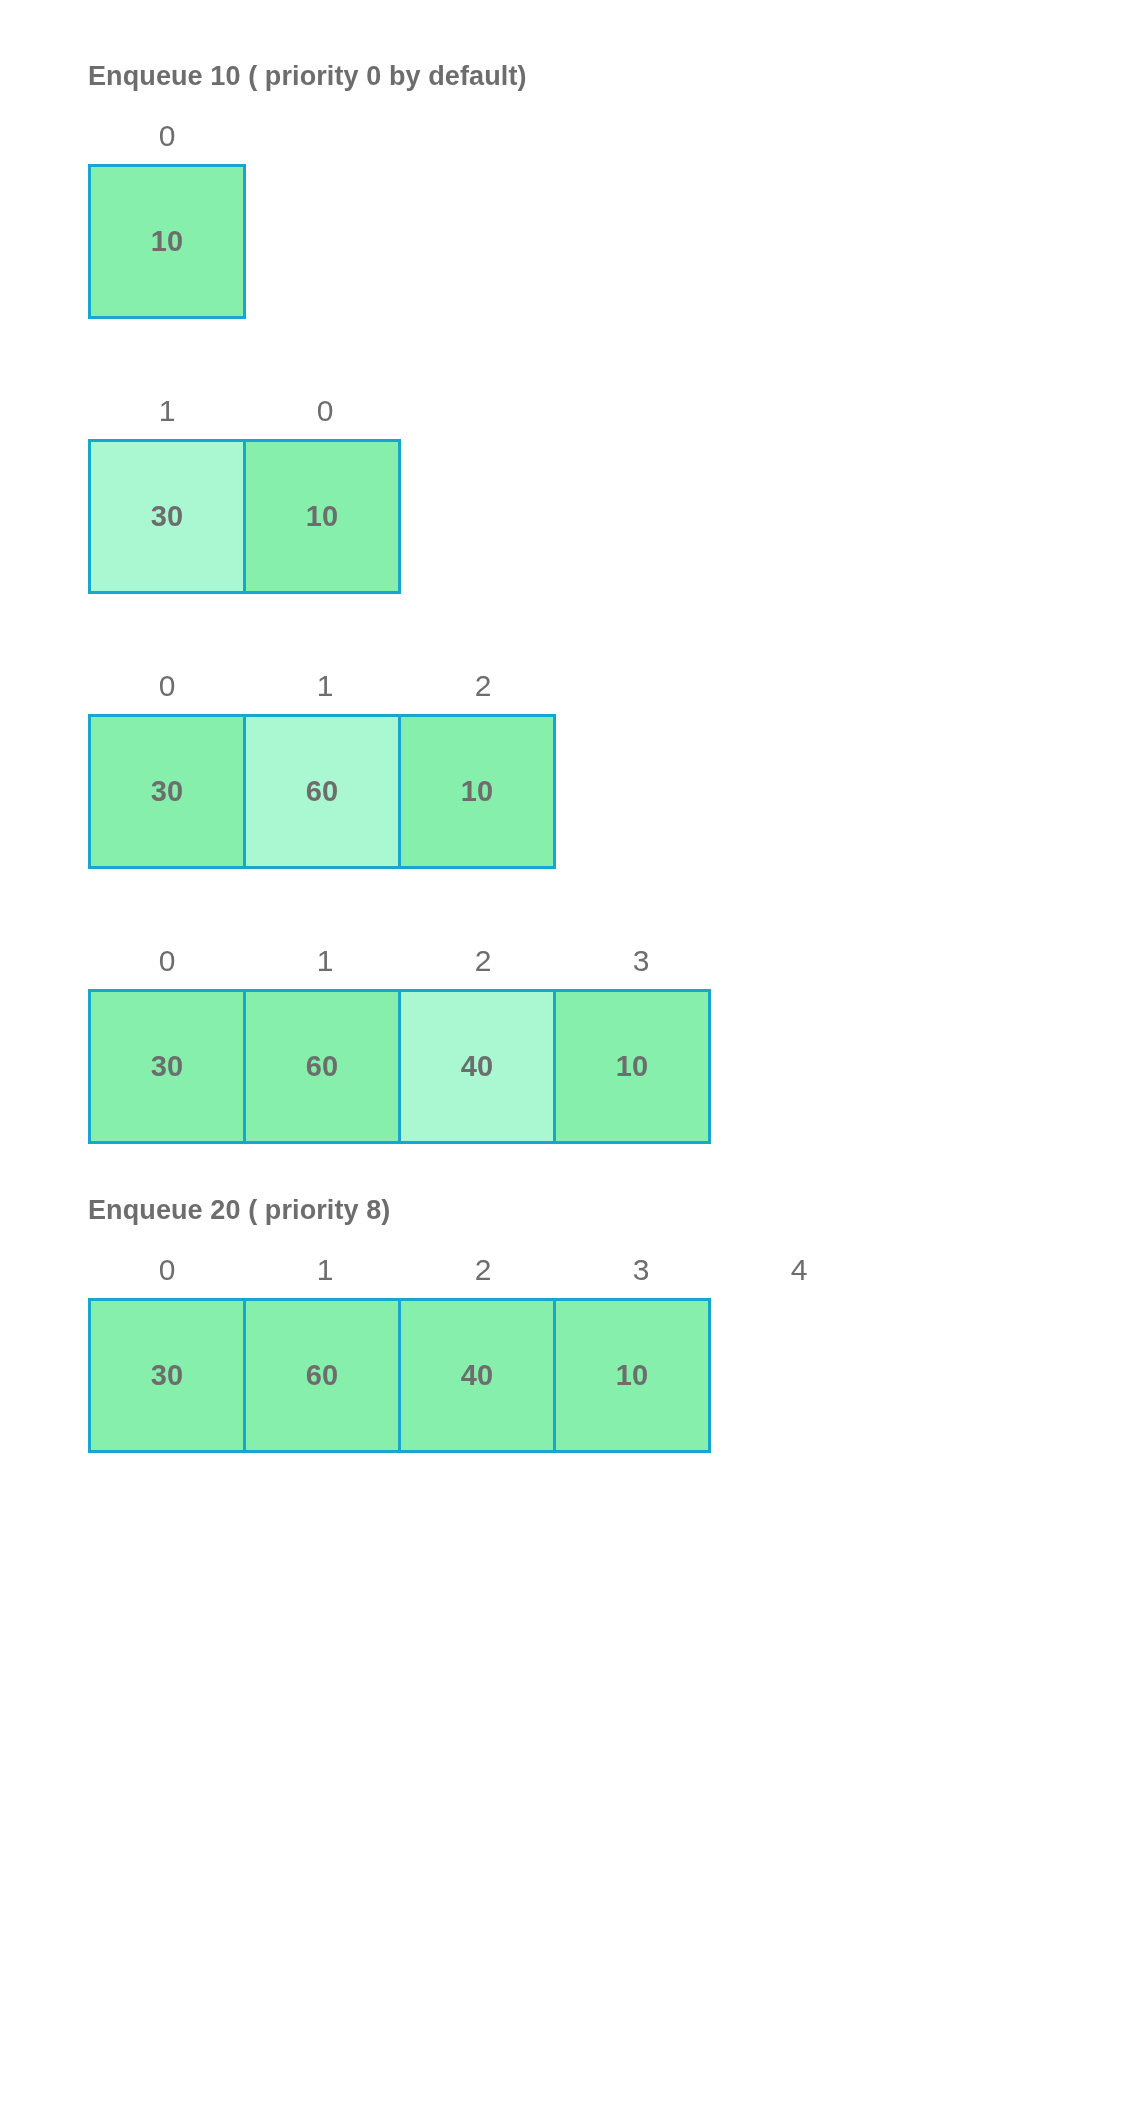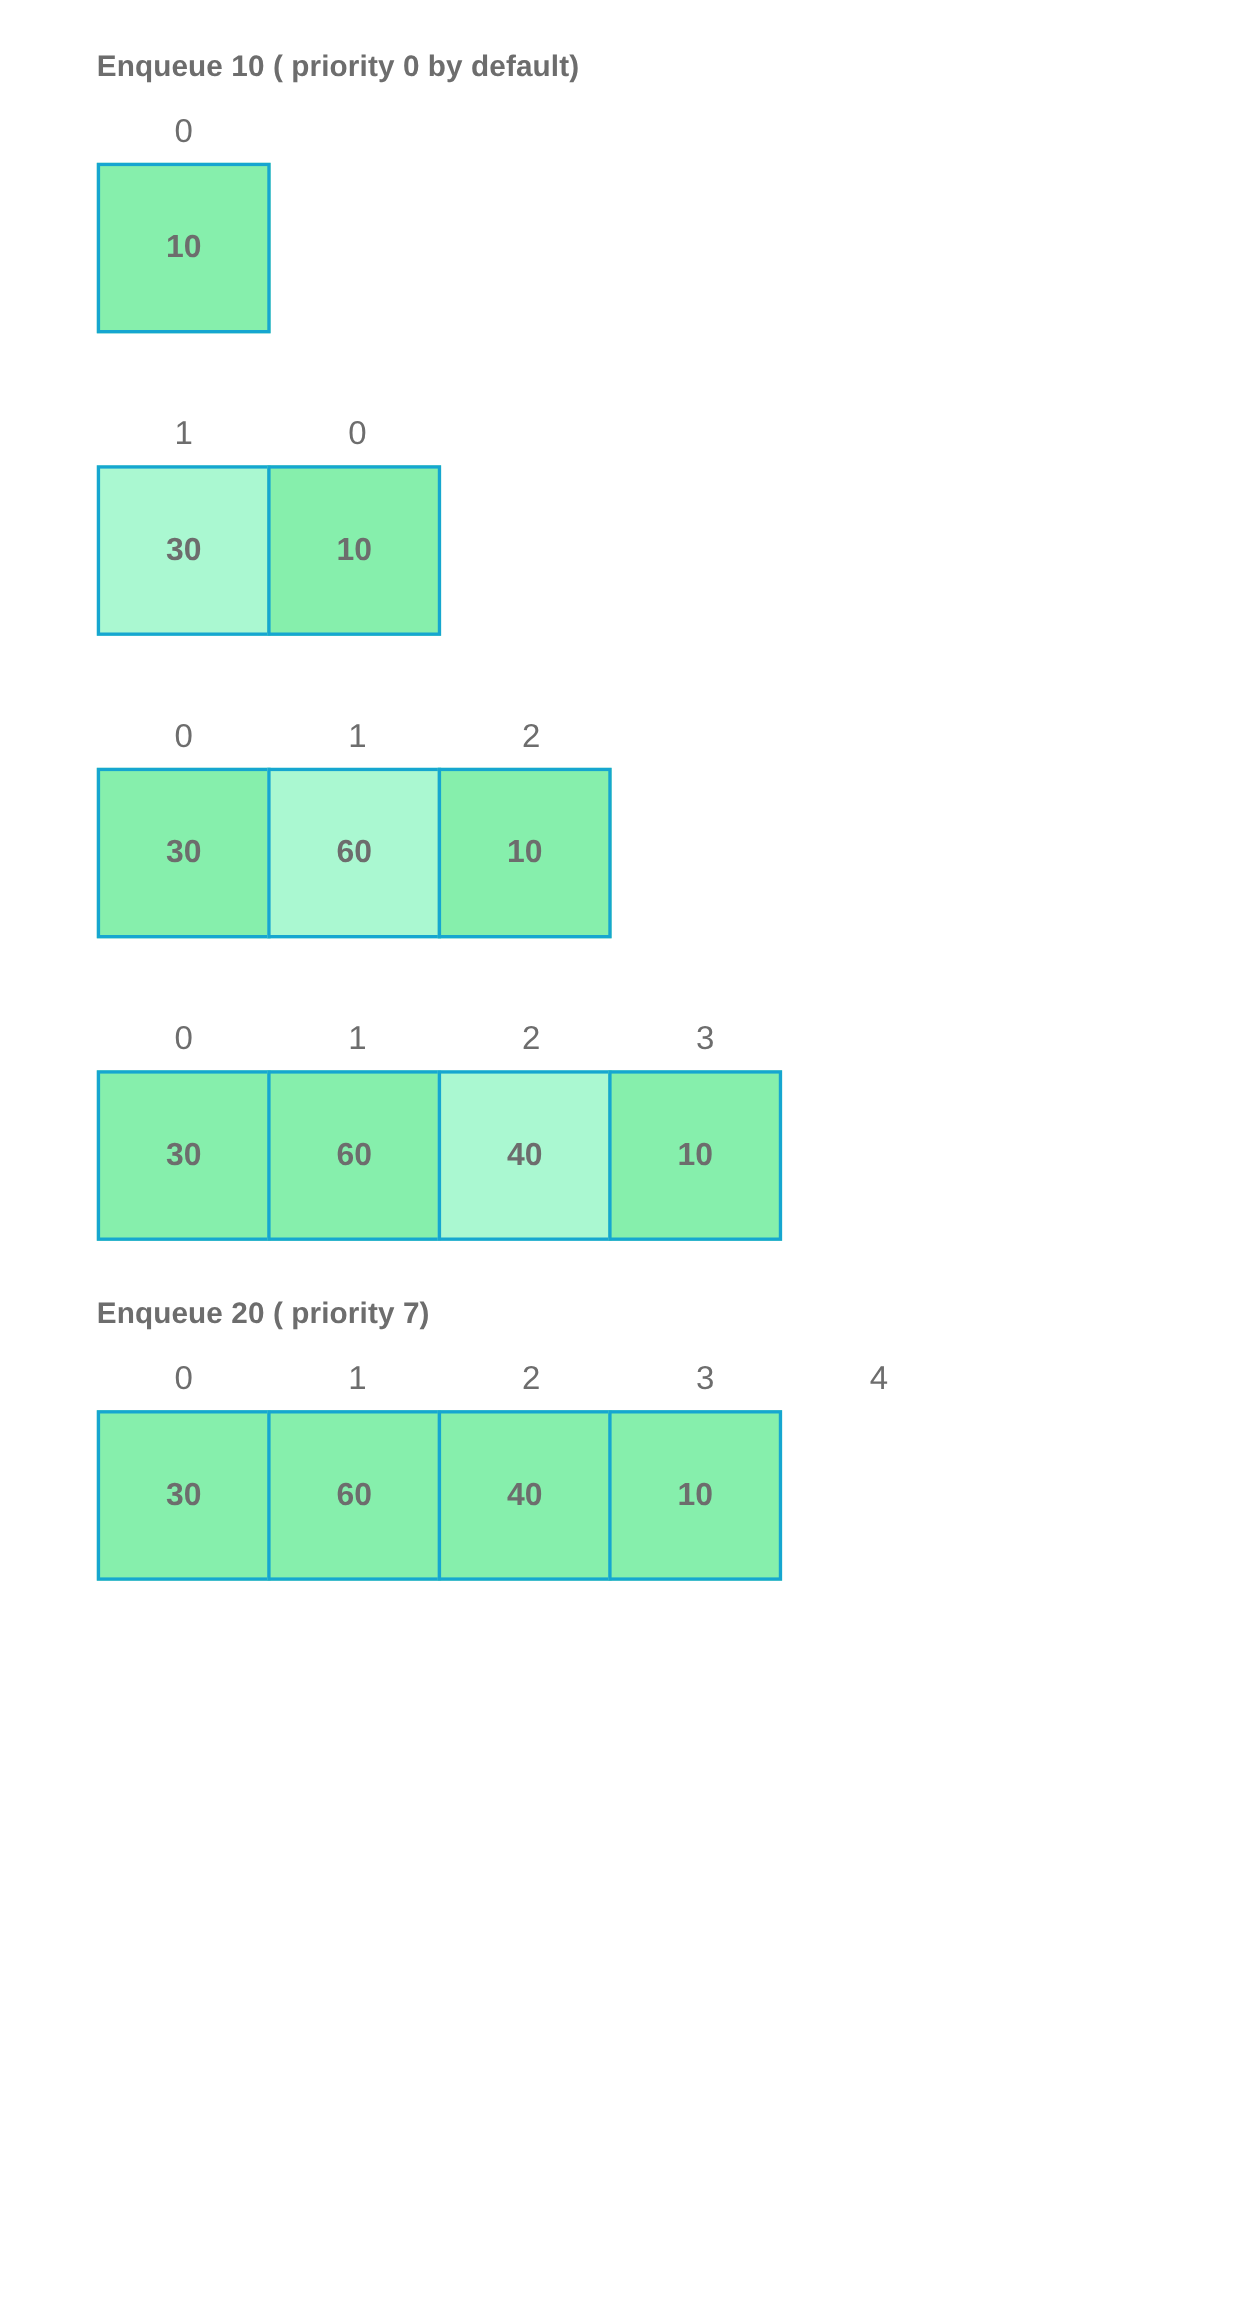--- a/index.html
+++ b/index.html
@@ -11,21 +11,21 @@
     width: 1140px;
     height: 2112px;
     font-family: "Liberation Sans", sans-serif;
     color: #6b6b6b;
     overflow: hidden;
   }
   .page {
     position: relative;
     width: 1140px;
     height: 2112px;
-    padding-top: 44px;
+    padding-top: 60px;
     box-sizing: border-box;
   }
   .step {
     margin: 0 0 0 0;
     padding-left: 88px;
   }
   .step-title {
     font-size: 27px;
     font-weight: bold;
     color: #6d6d6d;
@@ -132,21 +132,21 @@
             <div class="cell blue">30</div>
             <div class="cell blue">60</div>
             <div class="cell green">40</div>
             <div class="cell blue">10</div>
           </div>
         </div>
         <div class="spacer-sm"></div>
       </div>
       <div>
         <div class="step">
-          <div class="step-title">Enqueue 20 ( priority 7)</div>
+          <div class="step-title">Enqueue 20 ( priority 8)</div>
         </div>
         <div class="queue-wrap">
           <div class="index-row">
             <div class="index-cell">0</div>
             <div class="index-cell">1</div>
             <div class="index-cell">2</div>
             <div class="index-cell">3</div>
             <div class="index-cell">4</div>
           </div>
           <div class="cells-row">

